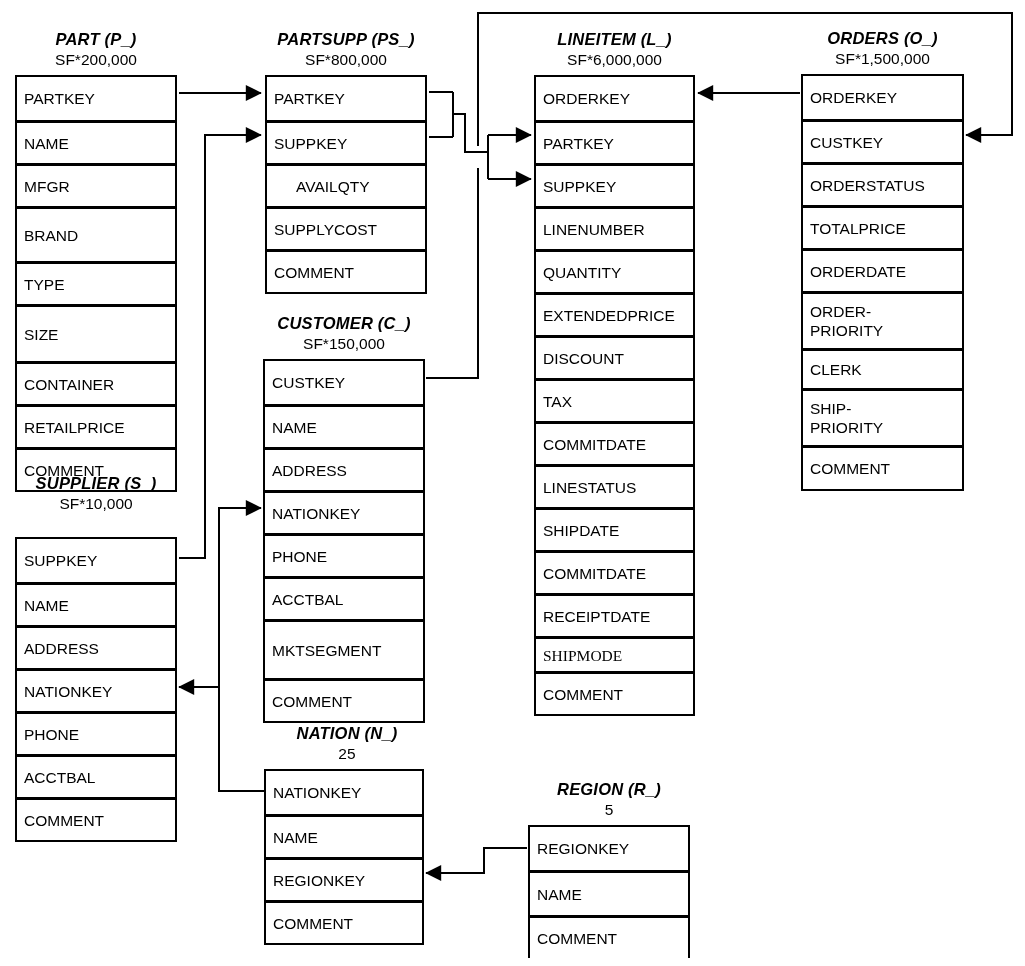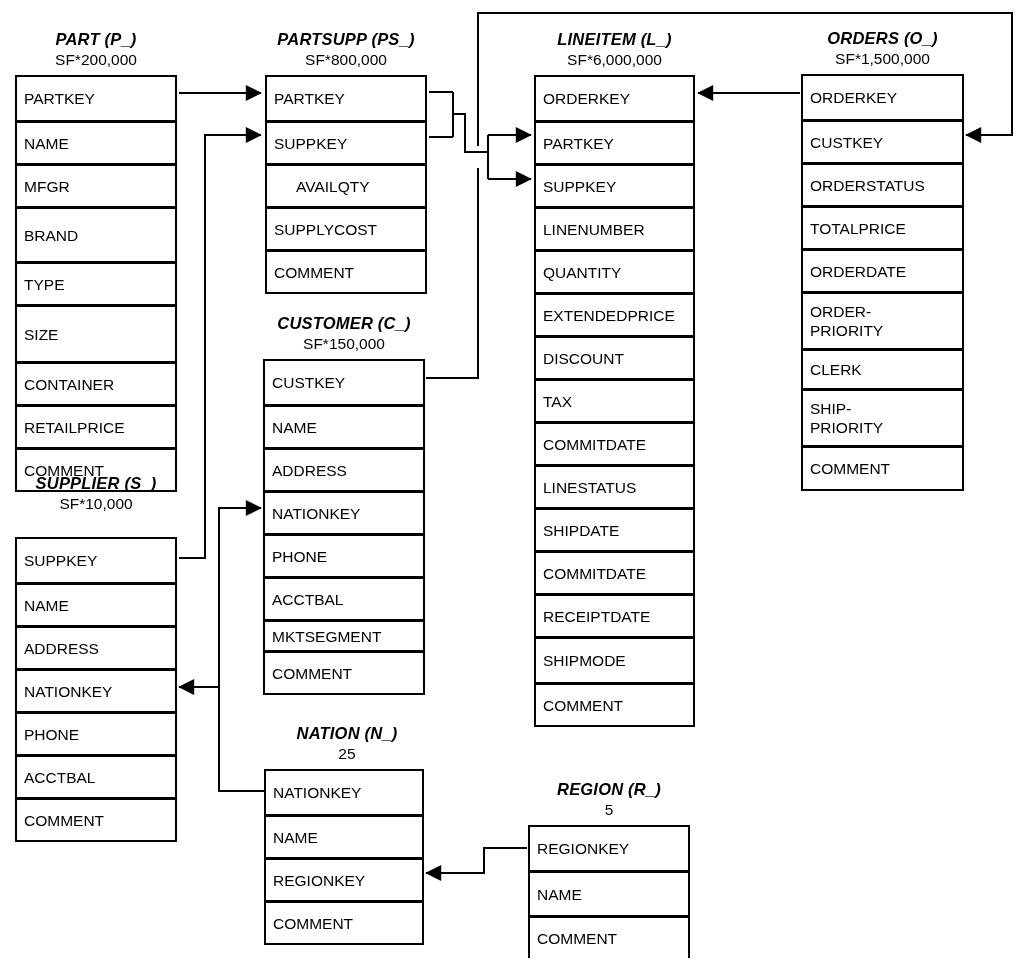--- a/index.html
+++ b/index.html
@@ -57,21 +57,21 @@
       <span class="t-name">CUSTOMER (C_)</span>
       <span class="t-card">SF*150,000</span>
     </div>
     <div class="er-box" style="left: 263px; top: 359px; width: 162px;">
       <div class="er-row" style="height: 43px;">CUSTKEY</div>
       <div class="er-row" style="height: 43px;">NAME</div>
       <div class="er-row" style="height: 43px;">ADDRESS</div>
       <div class="er-row" style="height: 43px;">NATIONKEY</div>
       <div class="er-row" style="height: 43px;">PHONE</div>
       <div class="er-row" style="height: 43px;">ACCTBAL</div>
-      <div class="er-row" style="height: 31px;">MKTSEGMENT</div>
+      <div class="er-row" style="height: 59px;">MKTSEGMENT</div>
       <div class="er-row" style="height: 43px;">COMMENT</div>
     </div>
     <div class="er-title" style="left: 347px; top: 723px;">
       <span class="t-name">NATION (N_)</span>
       <span class="t-card">25</span>
     </div>
     <div class="er-box" style="left: 264px; top: 769px; width: 160px;">
       <div class="er-row" style="height: 43px;">NATIONKEY</div>
       <div class="er-row" style="height: 43px;">NAME</div>
       <div class="er-row" style="height: 43px;">REGIONKEY</div>
@@ -88,21 +88,21 @@
       <div class="er-row" style="height: 43px;">LINENUMBER</div>
       <div class="er-row" style="height: 43px;">QUANTITY</div>
       <div class="er-row" style="height: 43px;">EXTENDEDPRICE</div>
       <div class="er-row" style="height: 43px;">DISCOUNT</div>
       <div class="er-row" style="height: 43px;">TAX</div>
       <div class="er-row" style="height: 43px;">COMMITDATE</div>
       <div class="er-row" style="height: 43px;">LINESTATUS</div>
       <div class="er-row" style="height: 43px;">SHIPDATE</div>
       <div class="er-row" style="height: 43px;">COMMITDATE</div>
       <div class="er-row" style="height: 43px;">RECEIPTDATE</div>
-      <div class="er-row" style="height: 46px;">SHIPMODE</div>
+      <div class="er-row" style="height: 35px; font-family: Liberation Serif, serif;">SHIPMODE</div>
       <div class="er-row" style="height: 43px;">COMMENT</div>
     </div>
     <div class="er-title" style="left: 882.5px; top: 28px;">
       <span class="t-name">ORDERS (O_)</span>
       <span class="t-card">SF*1,500,000</span>
     </div>
     <div class="er-box" style="left: 801px; top: 74px; width: 163px;">
       <div class="er-row" style="height: 43px;">ORDERKEY</div>
       <div class="er-row" style="height: 43px;">CUSTKEY</div>
       <div class="er-row" style="height: 43px;">ORDERSTATUS</div>

